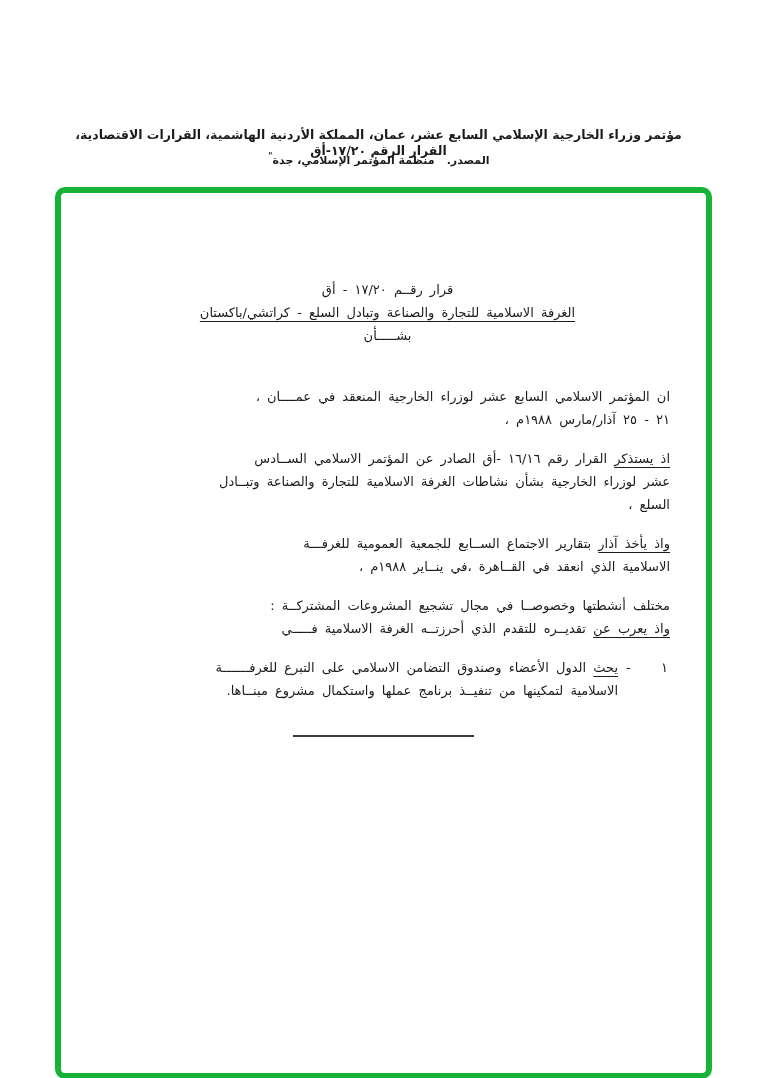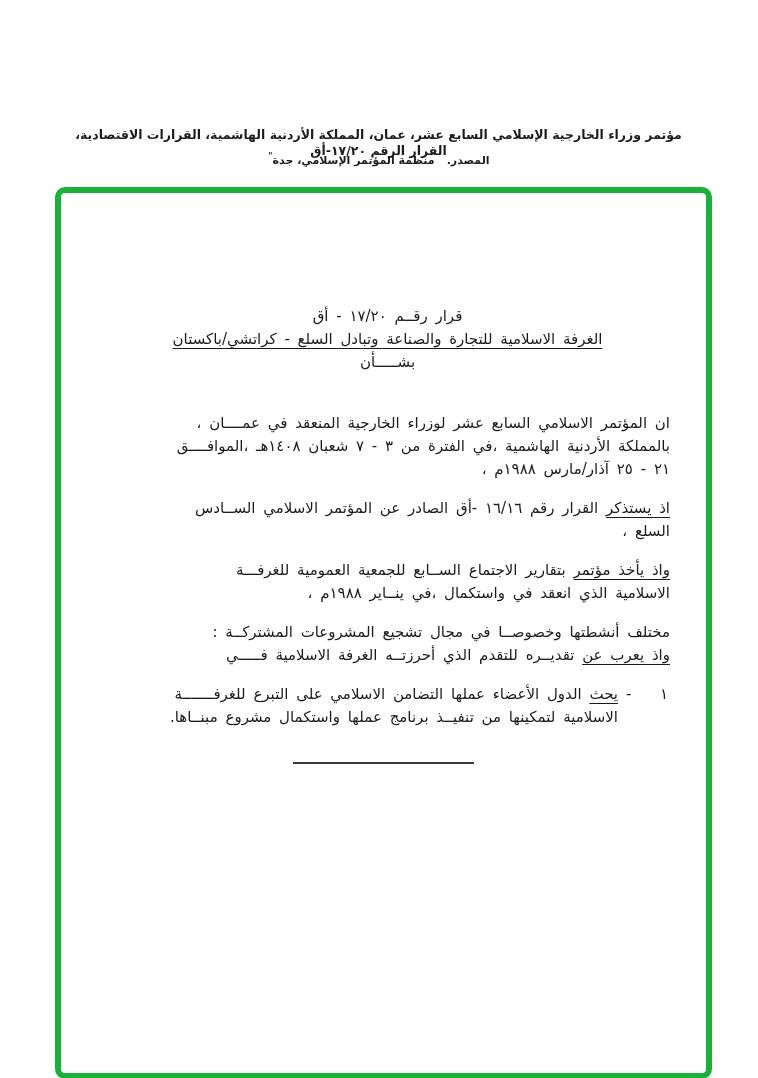--- a/index.html
+++ b/index.html
@@ -22,22 +22,22 @@
   .hdr2 .gap { display:inline-block; width:12px; }
   .sup { font-size:8px; vertical-align:super; }
 
   
   .frame {
     position:absolute; top:143px; left:55px; width:657px; height:892px;
     box-sizing:border-box; border:6px solid var(--border_green,#17b337);
     border-radius:10px; background:#fff;
   }
   .content {
-    direction:rtl; padding:112px 36px 0 44px;
-    font-size:15px; line-height:23px; word-spacing:3px;
+    direction:rtl; padding:85px 36px 0 44px;
+    font-size:13px; line-height:23px; word-spacing:3px;
   }
   .title-block { text-align:center; margin-bottom:38px; }
   .t-line { white-space:nowrap; }
   .u { text-decoration:underline; text-underline-offset:4px; }
 
   .para { margin:0 0 16px 0; }
   .line { white-space:nowrap; }
   .line.center { }
 
   .item { position:relative; padding-right:52px; margin-top:6px; }
@@ -65,46 +65,46 @@
     <div class="content">
 
       <div class="title-block">
         <div class="t-line">قرار رقــم ١٧/٢٠ - أق</div>
         <div class="t-line u">الغرفة الاسلامية للتجارة والصناعة وتبادل السلع - كراتشي/باكستان</div>
         <div class="t-line">بشـــــأن</div>
       </div>
 
       <div class="para">
         <div class="line">ان المؤتمر الاسلامي السابع عشر لوزراء الخارجية المنعقد في عمــــان ،</div>
-        <div class="line">بالمملكة الأردنية الهاشمية ،في الفترة من ٣ - ٧ شعبان ١٤٠٨هـ ،الموافــــق</div>
         <div class="line center">٢١ - ٢٥ آذار/مارس ١٩٨٨م ،</div>
       </div>
 
       <div class="para">
         <div class="line"><span class="u">اذ يستذكر</span><span> القرار رقم ١٦/١٦ -أق الصادر عن المؤتمر الاسلامي الســادس</span></div>
+        <div class="line">عشر لوزراء الخارجية بشأن نشاطات الغرفة الاسلامية للتجارة والصناعة وتبــادل</div>
         <div class="line center">السلع ،</div>
       </div>
 
       <div class="para">
-        <div class="line"><span class="u">واذ يأخذ مؤتمر</span><span> بتقارير الاجتماع الســابع للجمعية العمومية للغرفـــة</span></div>
-        <div class="line center">الاسلامية الذي انعقد في واستكمال ،في ينــاير ١٩٨٨م ،</div>
+        <div class="line"><span class="u">واذ يأخذ آذار</span><span> بتقارير الاجتماع الســابع للجمعية العمومية للغرفـــة</span></div>
+        <div class="line center">الاسلامية الذي انعقد في القــاهرة ،في ينــاير ١٩٨٨م ،</div>
       </div>
 
       <div class="para">
         <div class="line center">مختلف أنشطتها وخصوصــا في مجال تشجيع المشروعات المشتركــة :</div>
         <div class="line"><span class="u">واذ يعرب عن</span><span> تقديــره للتقدم الذي أحرزتــه الغرفة الاسلامية فـــــي</span></div>
       </div>
 
       <div class="item">
         <div class="item-num">
           <span>١</span>
           <span>-</span>
         </div>
         <div class="item-body">
-          <div class="line"><span class="u">يحث</span><span> الدول الأعضاء عملها التضامن الاسلامي على التبرع للغرفـــــــة</span></div>
+          <div class="line"><span class="u">يحث</span><span> الدول الأعضاء وصندوق التضامن الاسلامي على التبرع للغرفـــــــة</span></div>
           <div class="line center">الاسلامية لتمكينها من تنفيــذ برنامج عملها واستكمال مشروع مبنــاها.</div>
         </div>
       </div>
 
       <div class="divider"></div>
 
     </div>
   </div>
 
 </div>

